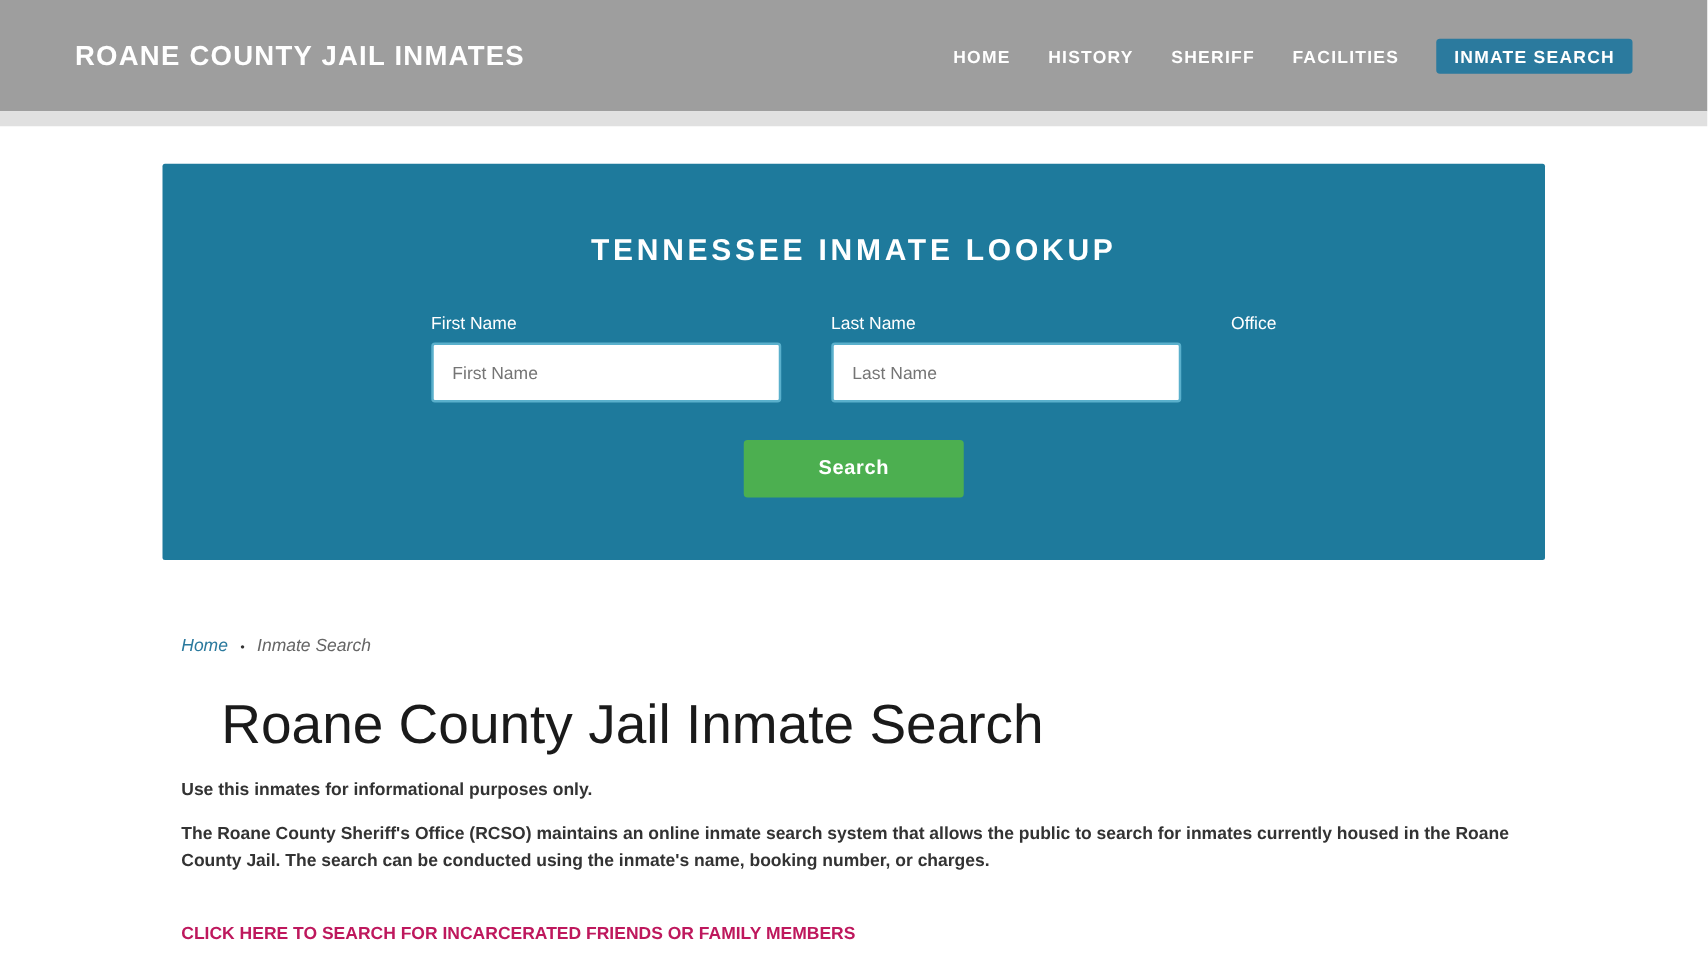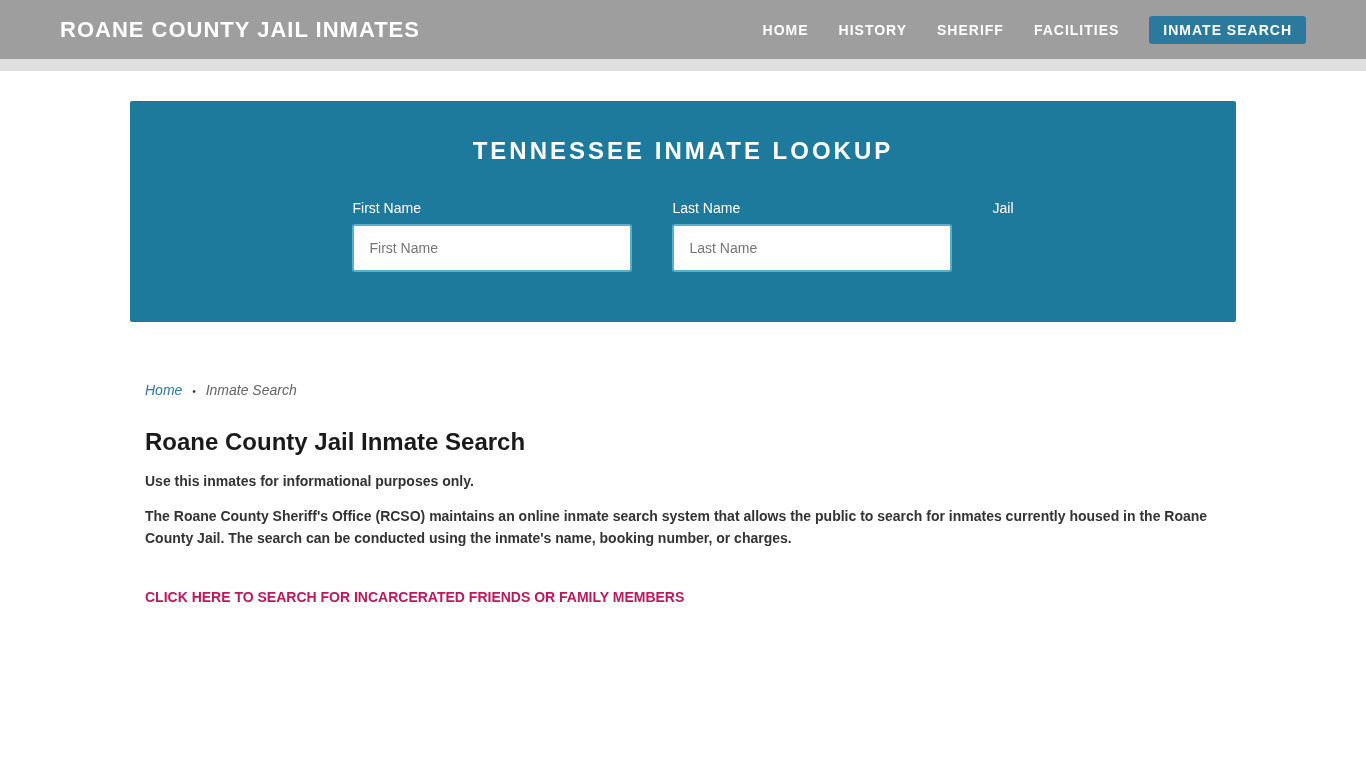--- a/index.html
+++ b/index.html
@@ -13,21 +13,21 @@
       background-color: #ffffff;
       color: #333;
       width: 1366px;
       min-height: 768px;
     }
 
     
     .header {
       background-color: #9e9e9e;
       padding: 0 60px;
-      height: 59px;
+      height: 89px;
       display: flex;
       align-items: center;
       justify-content: space-between;
     }
 
     .header-title {
       color: #ffffff;
       font-size: 22px;
       font-weight: 900;
       letter-spacing: 1px;
@@ -59,21 +59,21 @@
     
     .sub-header {
       height: 12px;
       background-color: #e0e0e0;
     }
 
     
     .search-panel {
       background-color: #1e7a9c;
       margin: 30px 130px;
-      padding: 36px 60px 50px;
+      padding: 56px 60px 50px;
       border-radius: 2px;
     }
 
     .search-panel-title {
       text-align: center;
       color: #ffffff;
       font-size: 24px;
       font-weight: 700;
       letter-spacing: 3px;
       text-transform: uppercase;
@@ -153,25 +153,26 @@
       color: #333;
       font-size: 10px;
     }
 
     
     .main-content {
       padding: 20px 145px 40px;
     }
 
     .page-title {
-      font-size: 24px;
-      font-weight: 700;
+      font-size: 44px;
+      font-weight: 400;
       color: #1a1a1a;
       margin-bottom: 16px;
       line-height: 1.2;
+      margin-left: 32px;
     }
 
     .info-bold {
       font-size: 14px;
       font-weight: 700;
       color: #333;
       margin-bottom: 16px;
     }
 
     .info-text {
@@ -214,23 +215,24 @@
     <div class="form-row">
       <div class="form-group">
         <label class="form-label">First Name</label>
         <input class="form-input" type="text" placeholder="First Name" style="">
       </div>
       <div class="form-group">
         <label class="form-label">Last Name</label>
         <input class="form-input" type="text" placeholder="Last Name" style="">
       </div>
       <div class="form-group">
-        <label class="form-label">Jail</label>
+        <label class="form-label">Office</label>
       </div>
     </div>
+    <button class="search-button">Search</button>
   </div>
 </section>
 
 <div class="breadcrumb">
   <a href="#">Home</a>
   <span class="breadcrumb-separator">•</span>
   <span>Inmate Search</span>
 </div>
 
 <main class="main-content">

